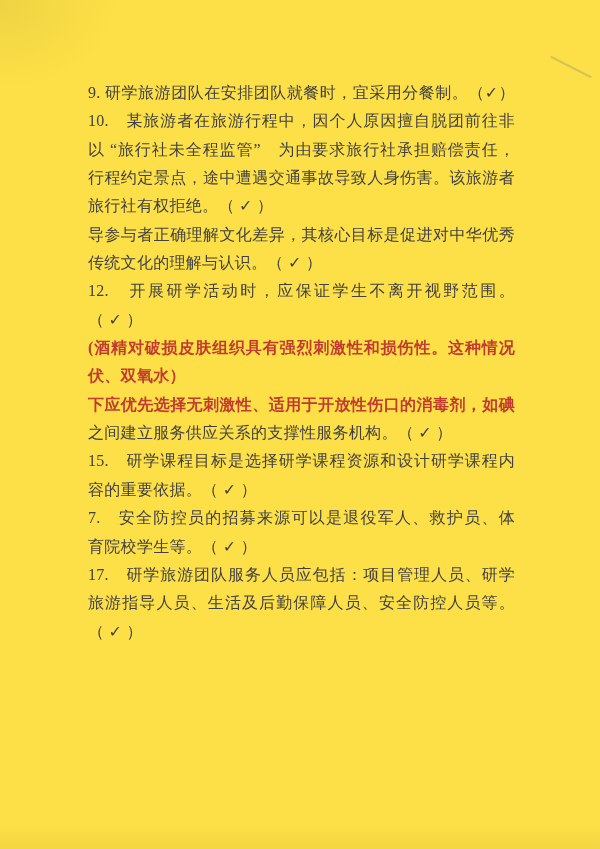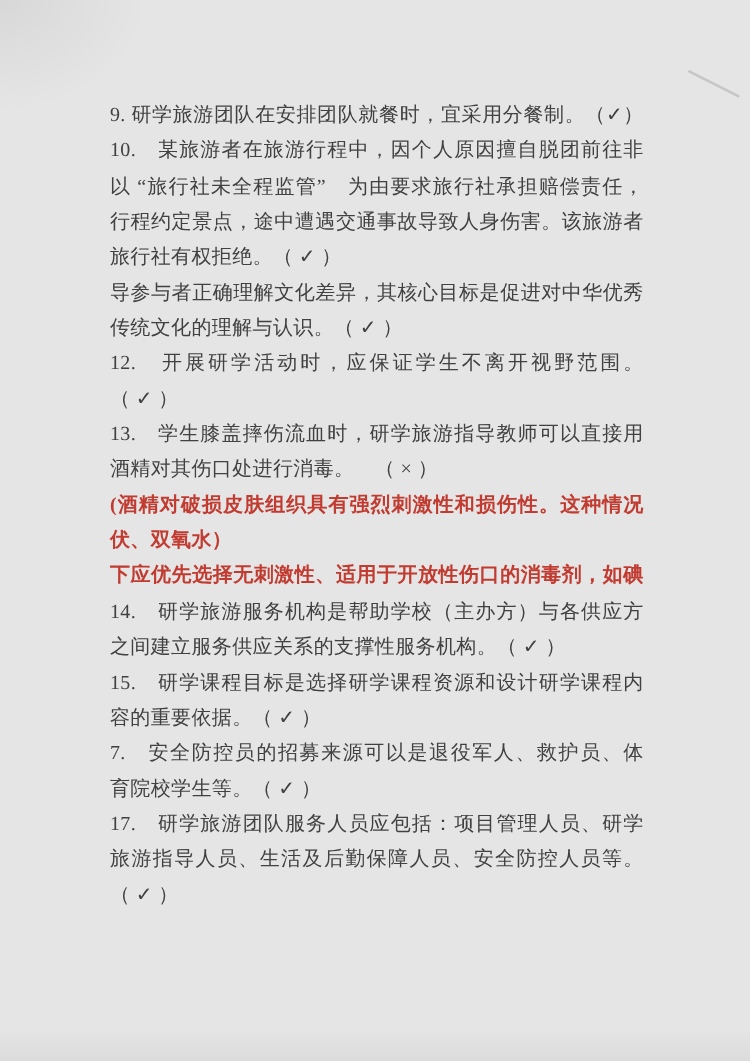--- a/index.html
+++ b/index.html
@@ -56,21 +56,21 @@
     white-space: pre-wrap;
     overflow: visible;
   }
   .line.fill {
     text-align-last: justify;
   }
 </style>
 </head>
 <body>
 
-<div class="page" style="background: #e5e5e5;">
+<div class="page" style="background: #fde047;">
   <div class="scan-shade-topleft"></div>
   <div class="scan-streak-topright"></div>
   <div class="scan-shade-bottom"></div>
   <div class="doc-body" style="color: rgb(65, 65, 65);">
       <div class="block">
         <div class="line fill">9. 研学旅游团队在安排团队就餐时，宜采用分餐制。（✓）</div>
       </div>
       <div class="block">
         <div class="line fill">10.　某旅游者在旅游行程中，因个人原因擅自脱团前往非</div>
         <div class="line fill">以 “旅行社未全程监管”　为由要求旅行社承担赔偿责任，</div>
@@ -78,31 +78,26 @@
         <div class="line">旅行社有权拒绝。（ ✓ ）</div>
       </div>
       <div class="block">
         <div class="line fill">导参与者正确理解文化差异，其核心目标是促进对中华优秀</div>
         <div class="line">传统文化的理解与认识。（ ✓ ）</div>
       </div>
       <div class="block">
         <div class="line fill">12.　开展研学活动时，应保证学生不离开视野范围。</div>
         <div class="line">（ ✓ ）</div>
       </div>
-      <div class="block">
-        <div class="line fill">13.　学生膝盖摔伤流血时，研学旅游指导教师可以直接用</div>
-        <div class="line">酒精对其伤口处进行消毒。　（ × ）</div>
-      </div>
       <div class="block note" style="color: rgb(194, 59, 48); font-weight: bold;">
         <div class="line fill">(酒精对破损皮肤组织具有强烈刺激性和损伤性。这种情况</div>
         <div class="line">伏、双氧水）</div>
         <div class="line fill">下应优先选择无刺激性、适用于开放性伤口的消毒剂，如碘</div>
       </div>
       <div class="block">
-        <div class="line fill">14.　研学旅游服务机构是帮助学校（主办方）与各供应方</div>
         <div class="line">之间建立服务供应关系的支撑性服务机构。（ ✓ ）</div>
       </div>
       <div class="block">
         <div class="line fill">15.　研学课程目标是选择研学课程资源和设计研学课程内</div>
         <div class="line">容的重要依据。（ ✓ ）</div>
       </div>
       <div class="block">
         <div class="line fill">7.　安全防控员的招募来源可以是退役军人、救护员、体</div>
         <div class="line">育院校学生等。（ ✓ ）</div>
       </div>

